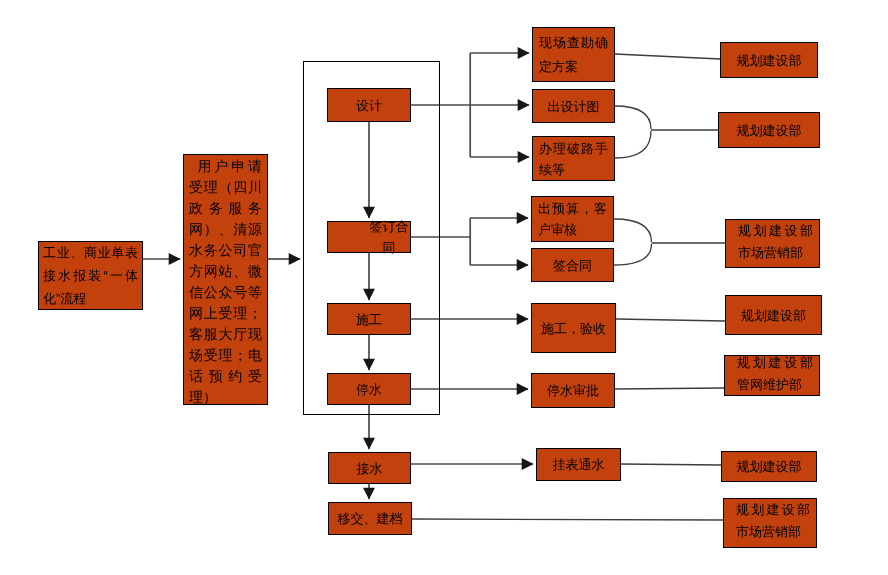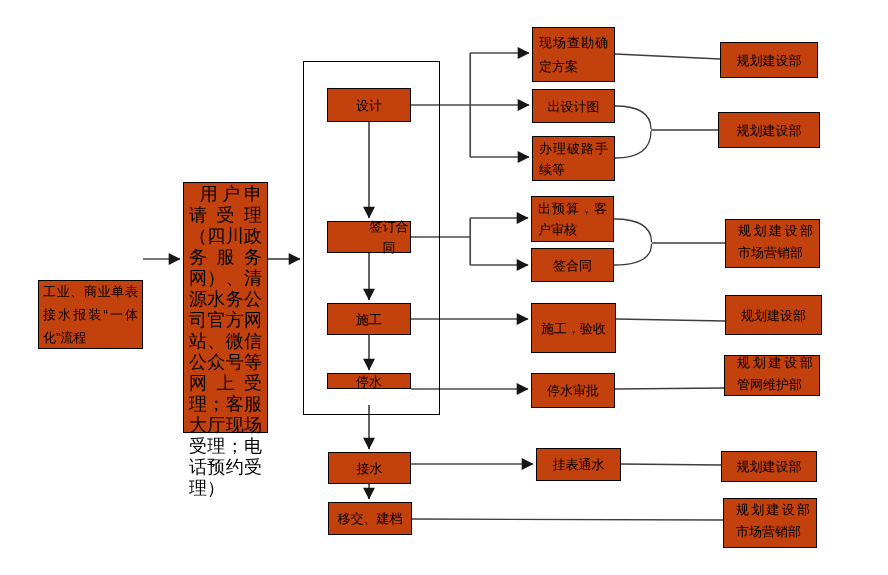--- a/index.html
+++ b/index.html
@@ -33,26 +33,25 @@
     display:flex;align-items:center;justify-content:center;
     text-align:center;
   }
   .para{
     display:flex;align-items:center;
     text-align:justify;
     text-justify:inter-character;
     padding:0 6px;
   }
   .para > span{display:block;width:100%;}
-  .entry-title{line-height:23px;padding:0 4px;margin-top:39px;}
+  .entry-title{line-height:23px;padding:0 4px;}
   .apply{
-    font-size:18px;line-height:21px;
+    font-size:14px;line-height:21px;
     padding:1px 5px 12px 5px;
     align-items:flex-start;
-    margin-top:28px;
   }
   .apply > span{text-indent:0.6em;}
   .dept-2l{padding:0 6px 4px 12px;line-height:22px;}
   .survey-2l{line-height:24px;}
   .task-2l{line-height:21px;}
 </style>
 </head>
 <body>
 
 <div class="page">
@@ -110,21 +109,21 @@
 
   <div class="box center" style="left:327px;top:88px;width:84px;height:34px;">
     <span>设计</span>
   </div>
   <div class="box center" style="left:327px;top:221px;width:84px;height:32px;padding-left:40px;">
     <span>签订合同</span>
   </div>
   <div class="box center" style="left:327px;top:303px;width:84px;height:32px;">
     <span>施工</span>
   </div>
-  <div class="box center" style="left:327px;top:373px;width:84px;height:16px;">
+  <div class="box center" style="left:327px;top:373px;width:84px;height:32px;">
     <span>停水</span>
   </div>
   <div class="box center" style="left:328px;top:502px;width:84px;height:33px;">
     <span>移交、建档</span>
   </div>
   <div class="box center" style="left:328px;top:452px;width:83px;height:32px;">
     <span>接水</span>
   </div>
 
   <div class="box para survey-2l" style="left:532px;top:27px;width:83px;height:55px;">

